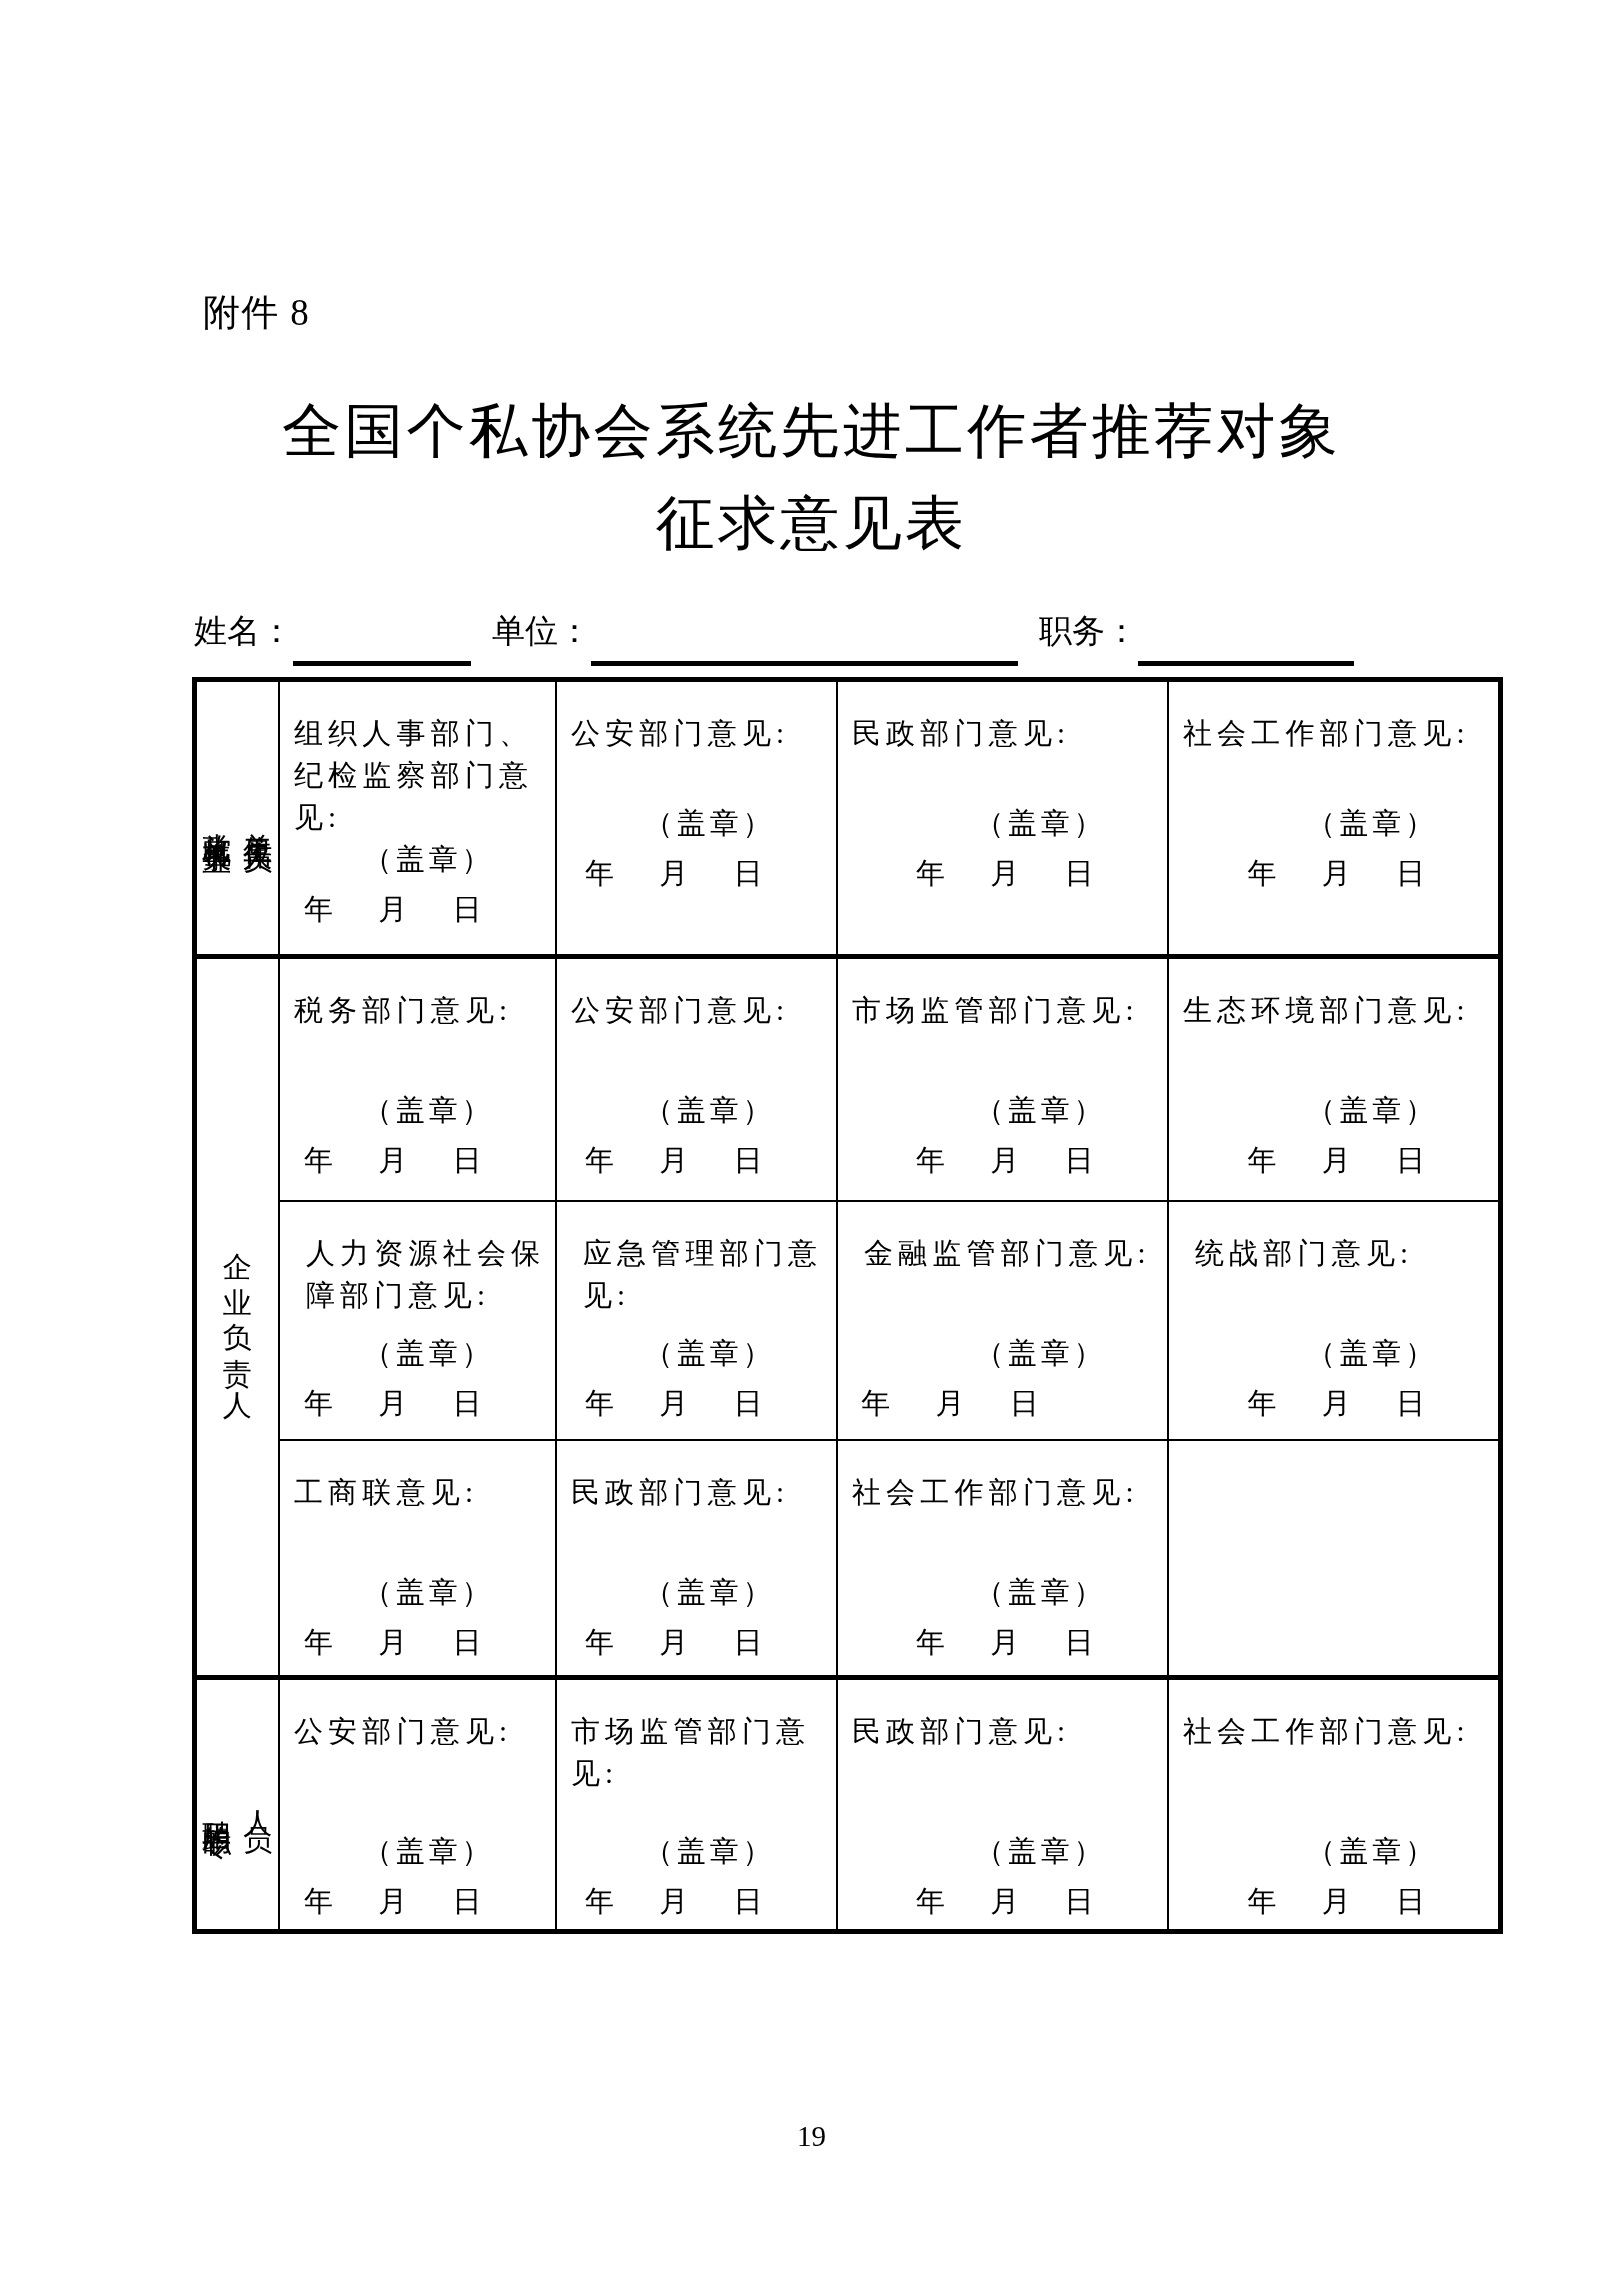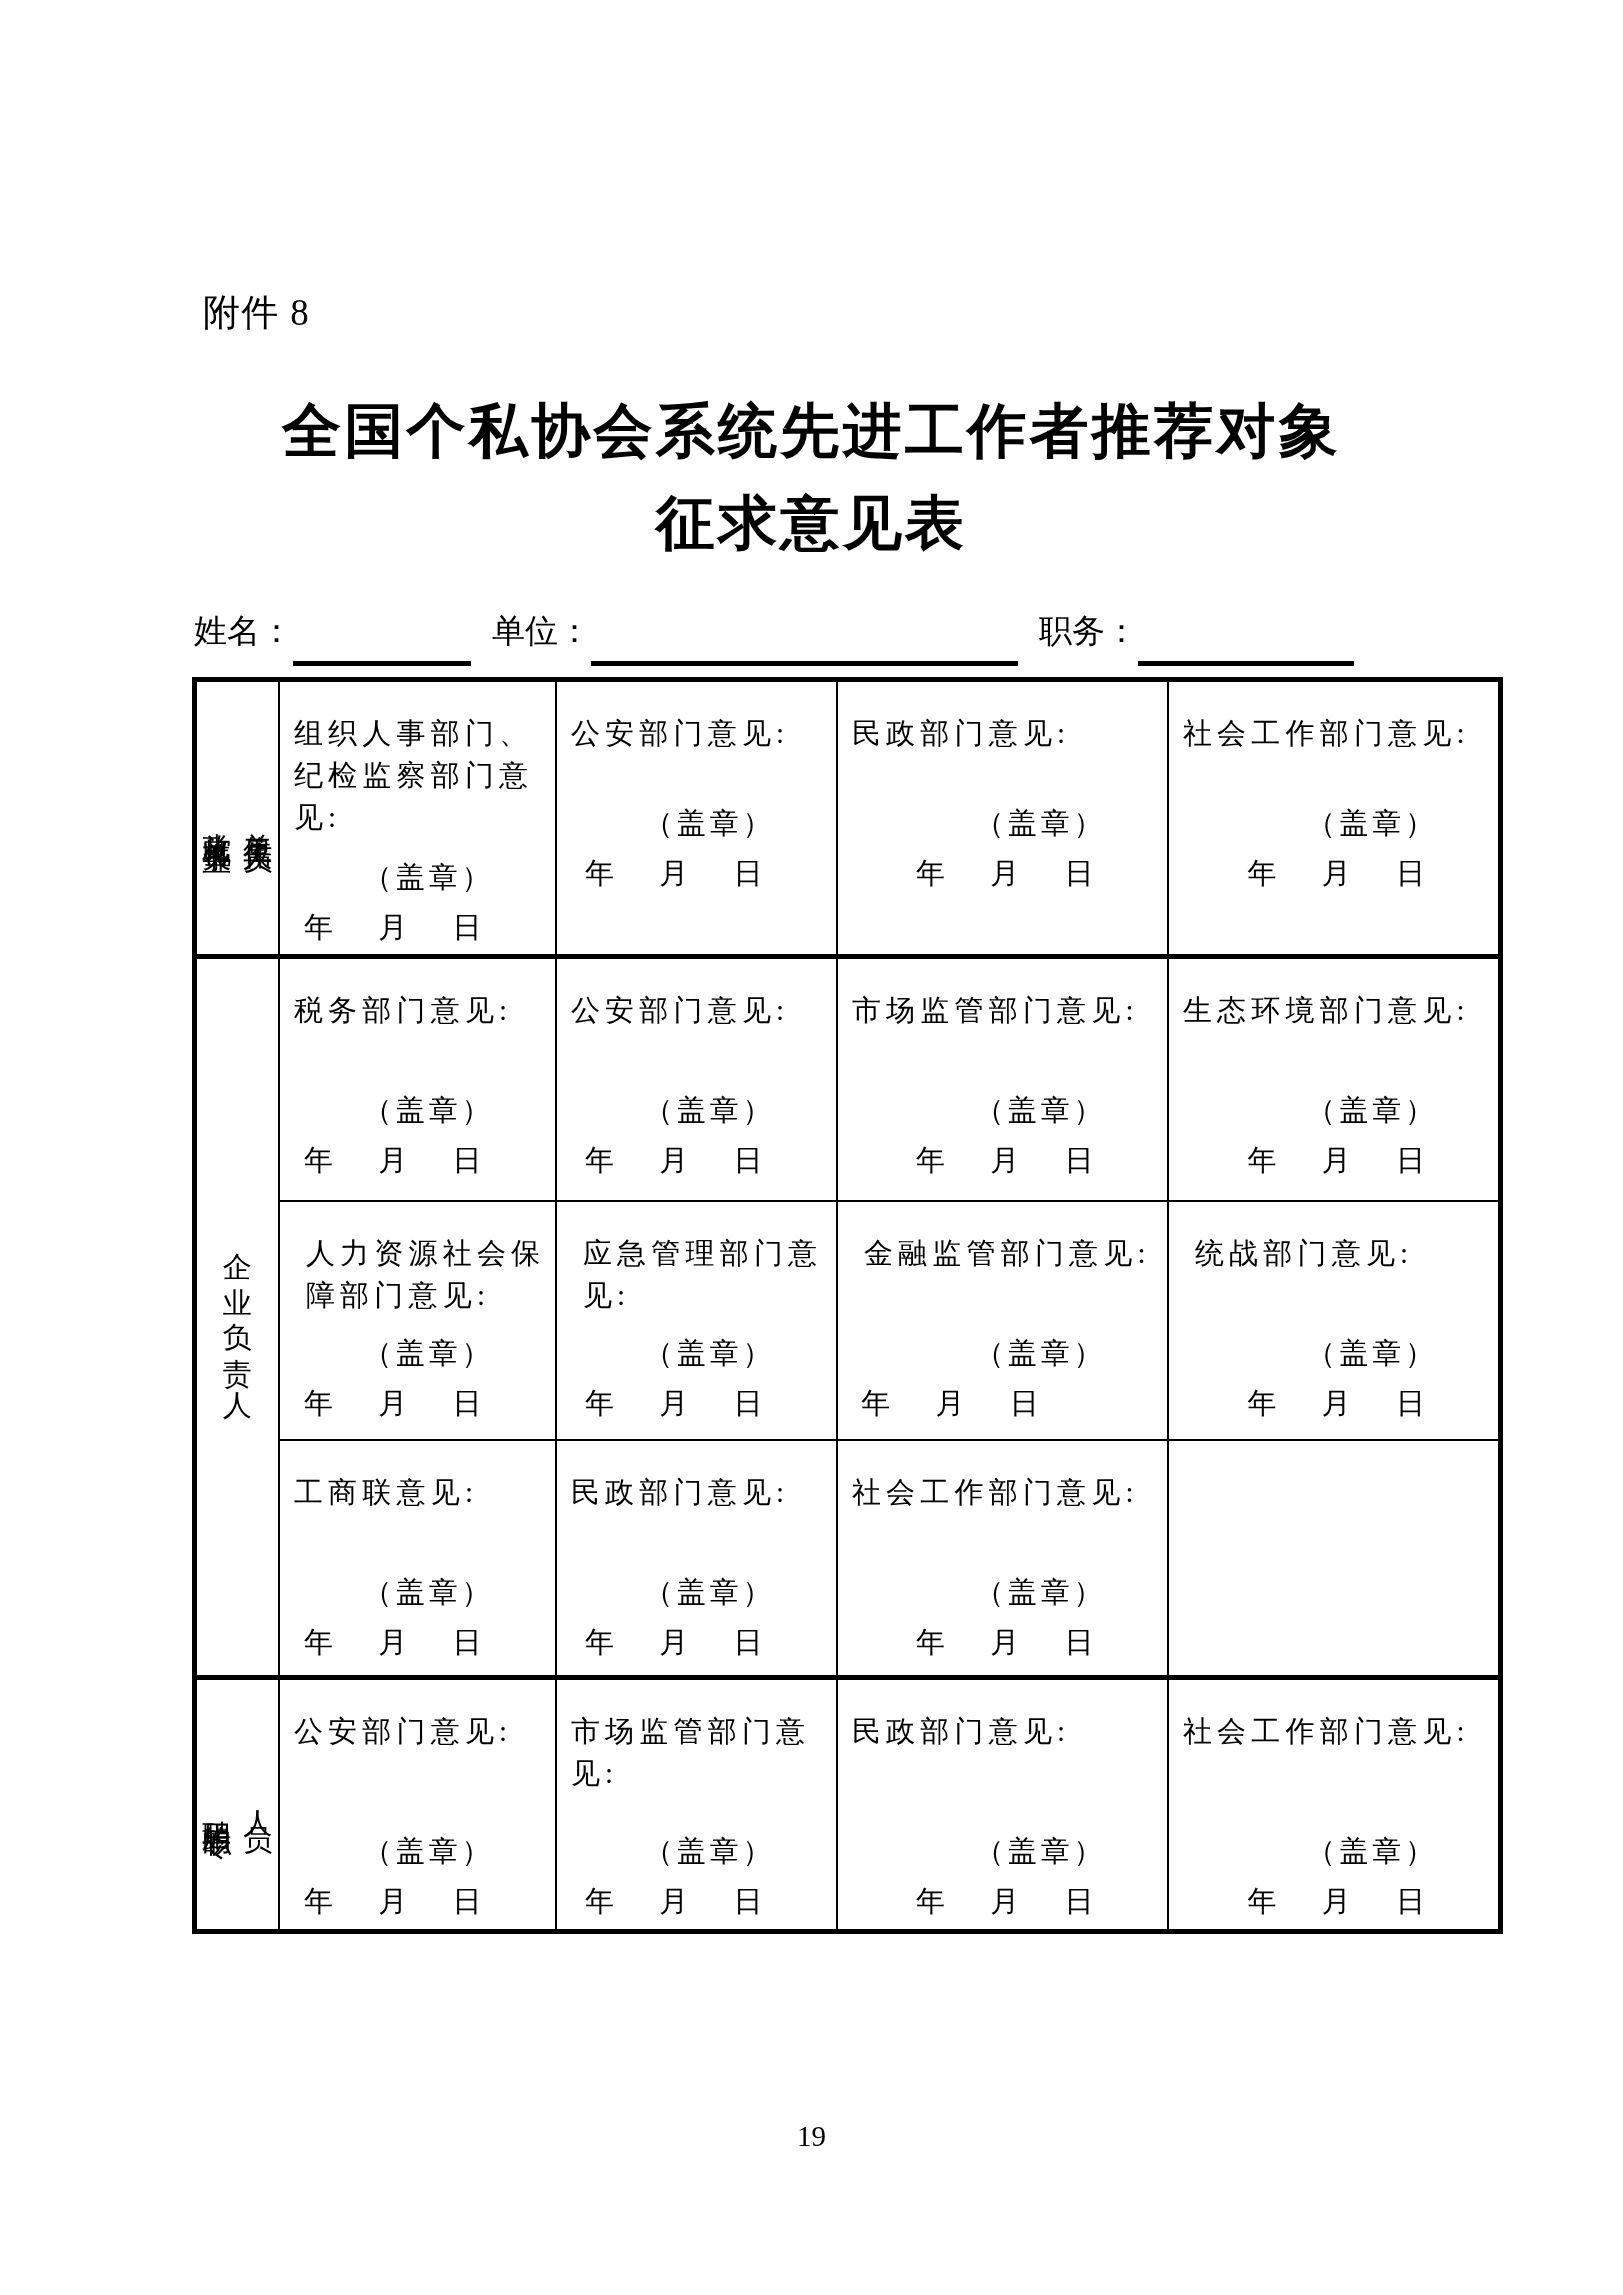--- a/index.html
+++ b/index.html
@@ -13,21 +13,21 @@
     border-radius:26px;
   }
   
   #attachment{
     position:absolute;left:203px;top:292px;
     font-size:37px;line-height:41px;letter-spacing:1.3px;
   }
   
   #title{
     position:absolute;left:0;top:397px;width:1623px;
-    text-align:center;font-weight:bold;
+    text-align:center;font-weight:normal;
   }
   #title .t1{font-size:59px;line-height:68px;letter-spacing:3.3px;}
   #title .t2{font-size:59px;line-height:68px;letter-spacing:3.3px;margin-top:23.6px;}
   
   #fields{
     position:absolute;left:194px;top:614px;width:1237px;height:52px;
     display:flex;align-items:flex-end;
     font-size:33px;
   }
   #fields .flabel{line-height:37px;margin-bottom:16px;white-space:nowrap;}
@@ -65,21 +65,21 @@
     text-align:right;padding-right:60px;
     letter-spacing:3.9px;line-height:37px;
   }
   .date{
     text-align:right;padding-right:73px;
     word-spacing:38px;line-height:37px;
     padding-top:13px;
   }
   .date.date-left{text-align:left;padding-left:11.8px;padding-right:0;}
   tr.r1 .pad-b-big{padding-bottom:62px;}
-  tr.r1 .pad-b-sm{padding-bottom:8px;}
+  tr.r1 .pad-b-sm{padding-bottom:26px;}
   tr.r2 .cellwrap{padding-bottom:21px;}
   tr.r3 .cellwrap{padding-bottom:17px;margin-left:12px;}
   tr.r4 .cellwrap{padding-bottom:14.4px;}
   tr.r5 .cellwrap{padding-bottom:9.2px;}
   
   .vhead{vertical-align:middle !important;}
   .vwrap{
     display:flex;flex-direction:row;justify-content:center;align-items:center;
     gap:11.8px;width:100%;height:100%;
   }

